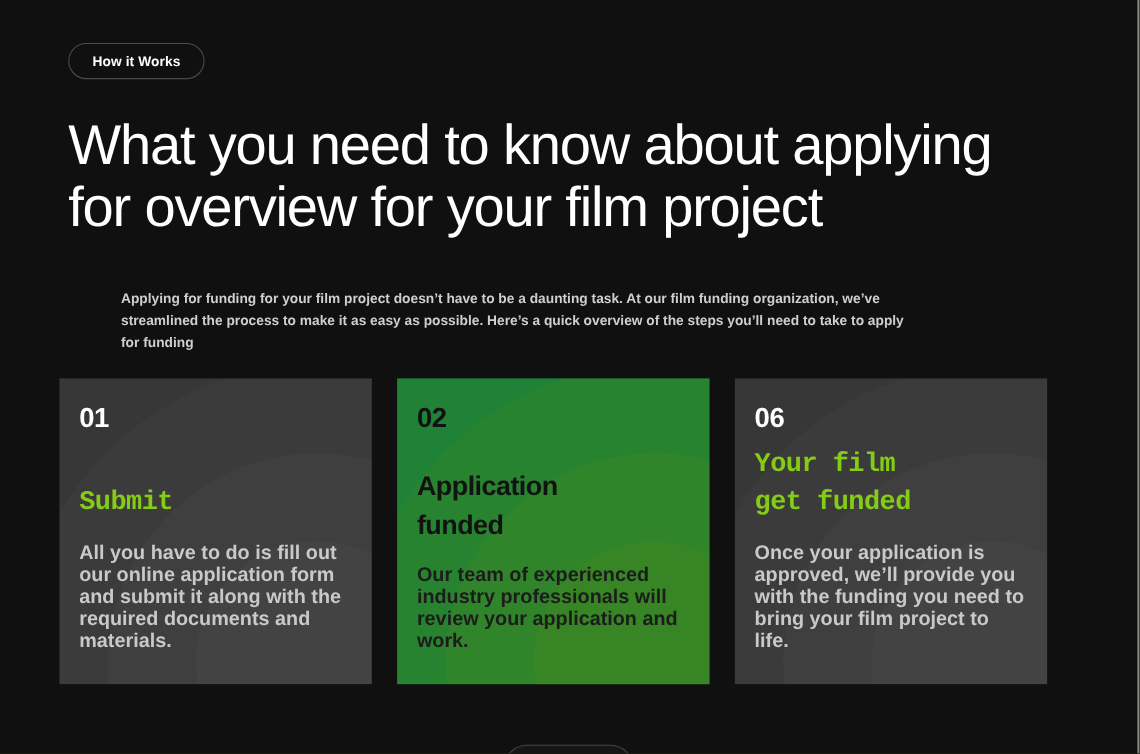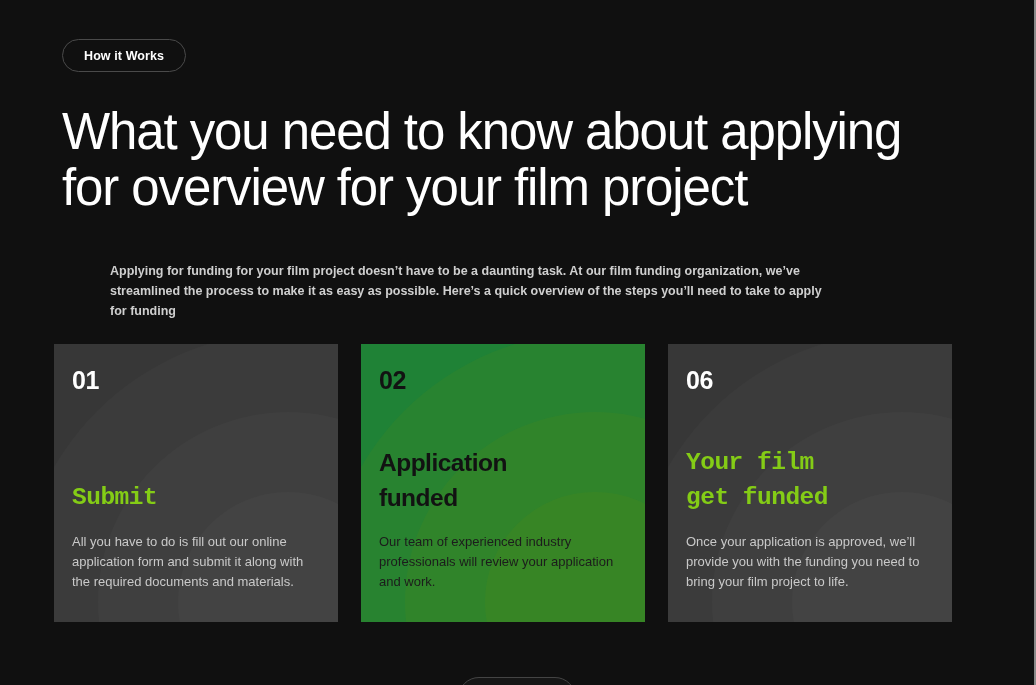--- a/index.html
+++ b/index.html
@@ -139,23 +139,23 @@
 
   .card-title {
     font-size: 24.5px;
     font-weight: 700;
     line-height: 35px;
     letter-spacing: -0.5px;
     margin-top: auto;
   }
 
   .card-body {
-    font-size: 13px;
+    font-size: 18px;
     line-height: 20px;
-    font-weight: 400;
+    font-weight: 700;
     margin-top: 17px;
     margin-bottom: 30px;
     max-width: 252px;
   }
 
   .card.dark .card-number { color: #ffffff; }
   .card.dark .card-title  { color: #84cc16; font-family: Liberation Mono, monospace; }
   .card.dark .card-body   { color: #c9c9c9; }
 
   .card.green .card-number { color: #121212; }

